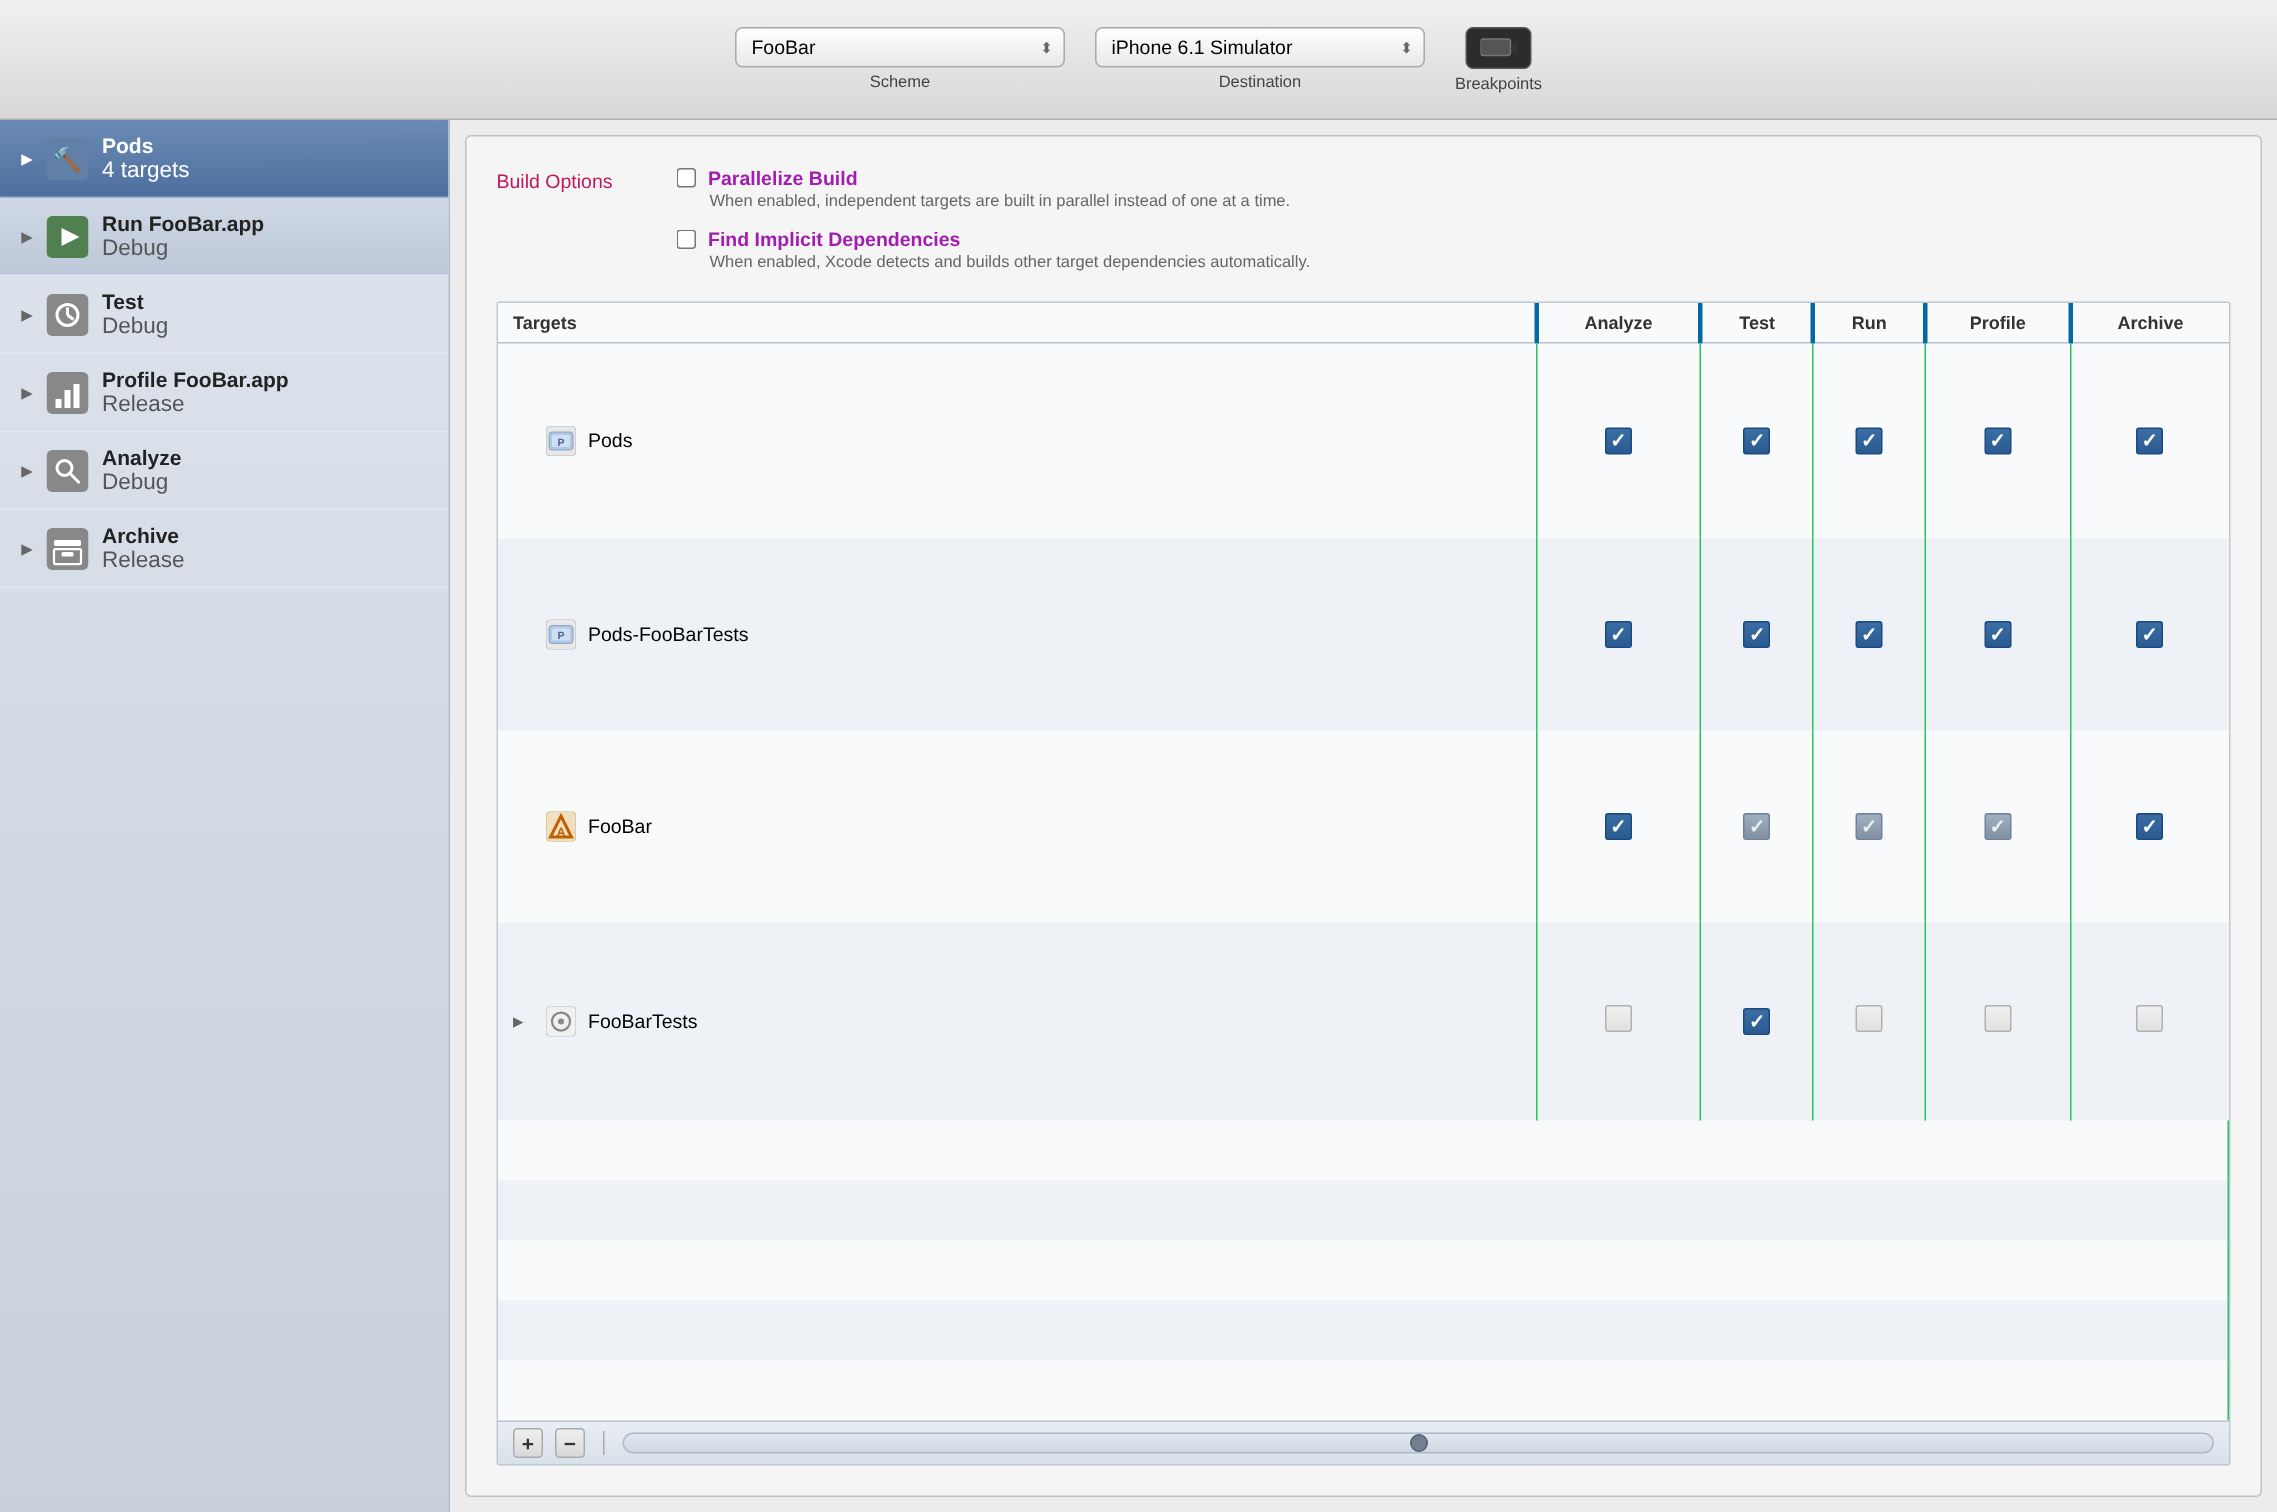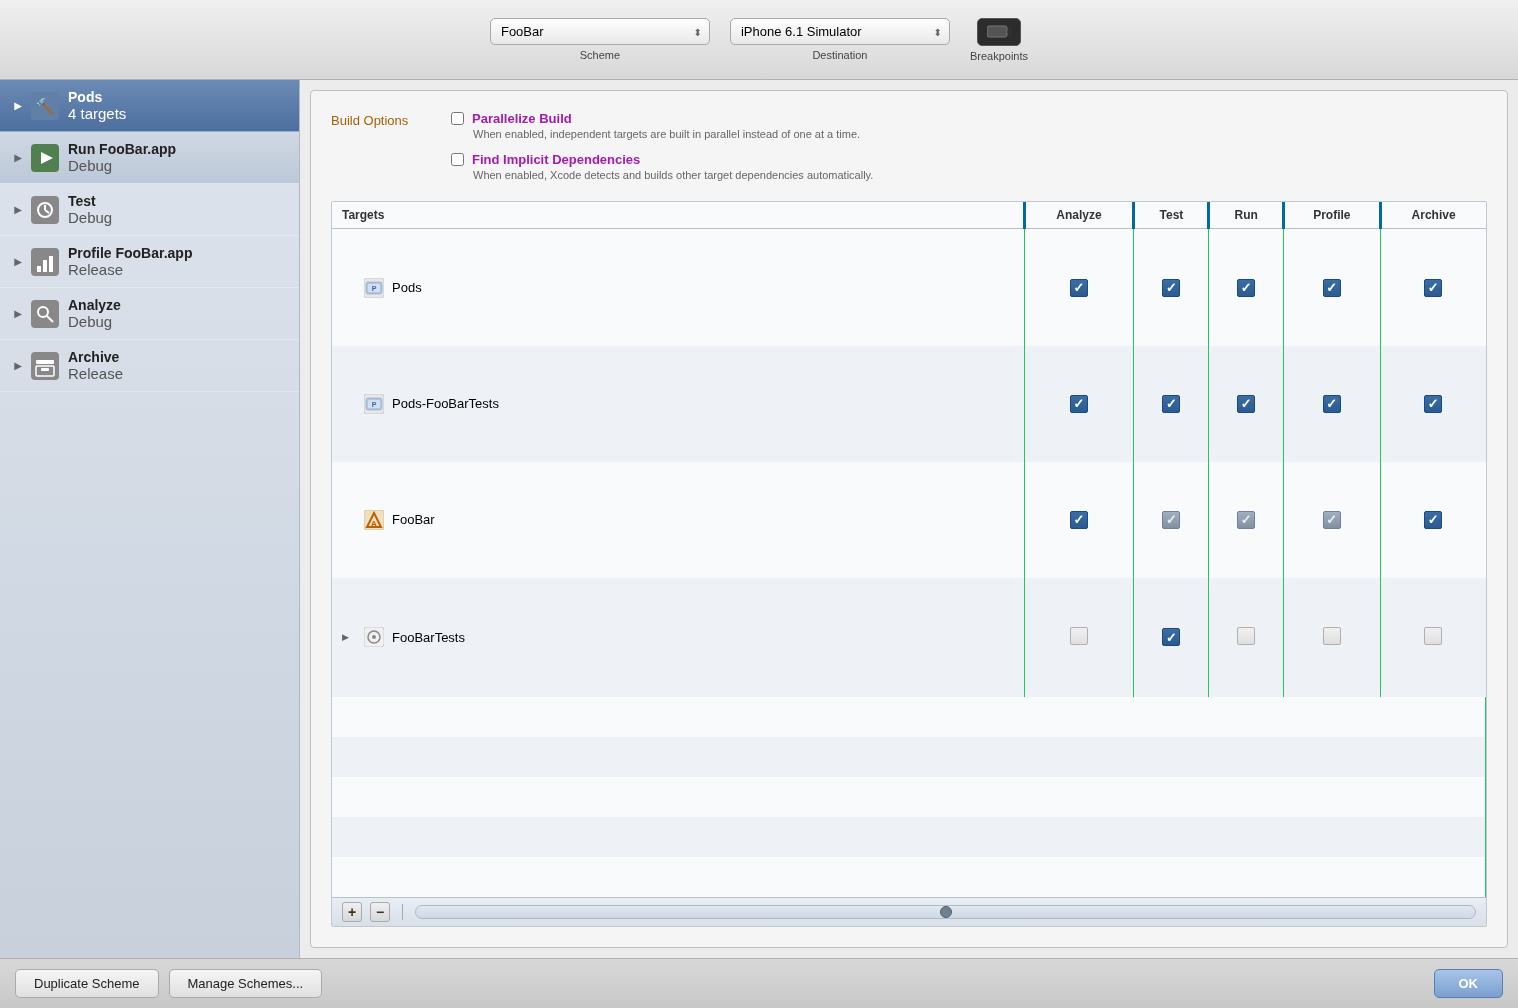--- a/index.html
+++ b/index.html
@@ -187,21 +187,21 @@
 
     .build-options-section {
       display: flex;
       gap: 20px;
       margin-bottom: 20px;
       align-items: flex-start;
     }
 
     .build-options-label {
       font-size: 13px;
-      color: #a16207;
+      color: #be185d;
       white-space: nowrap;
       padding-top: 2px;
       min-width: 100px;
     }
 
     .checkboxes-section {
       display: flex;
       flex-direction: column;
       gap: 12px;
     }
@@ -729,20 +729,14 @@
               <div class="progress-circle"></div>
             </div>
           </div>
         </div>
 
       </div>
     </div>
 
   </div>
 
-  <div class="bottom-bar">
-    <button class="bottom-btn">Duplicate Scheme</button>
-    <button class="bottom-btn">Manage Schemes...</button>
-    <div class="bottom-spacer"></div>
-    <button class="ok-btn">OK</button>
-  </div>
 
 </div>
 
 </body></html>

